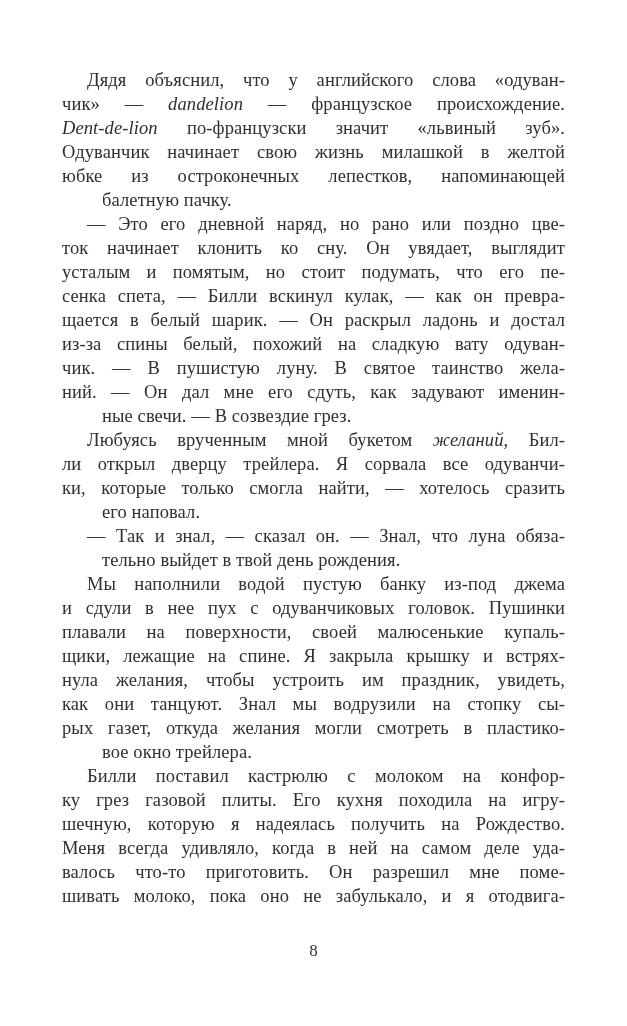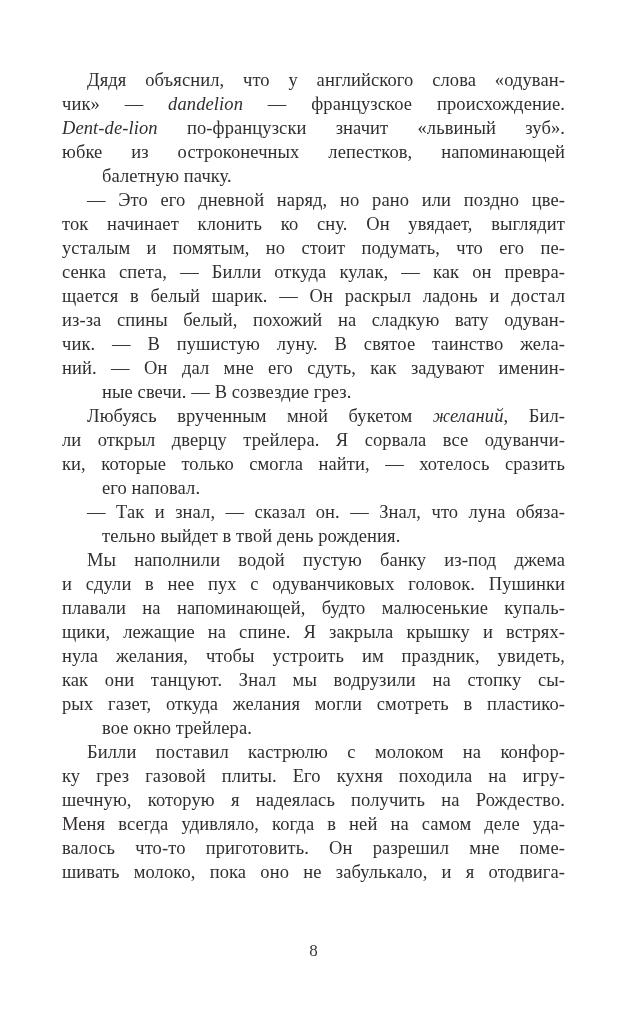--- a/index.html
+++ b/index.html
@@ -53,40 +53,41 @@
   }
 </style>
 </head>
 <body>
 
 <div class="book-page">
   <div class="text-block" id="text-block">
       <div class="text-line indent"><span>Дядя объяснил, что у английского слова «одуван-</span></div>
       <div class="text-line"><span>чик» — </span><em>dandelion</em><span> — французское происхождение.</span></div>
       <div class="text-line"><em>Dent-de-lion</em><span> по-французски значит «львиный зуб».</span></div>
+      <div class="text-line"><span>Одуванчик начинает свою жизнь милашкой в желтой</span></div>
       <div class="text-line"><span>юбке из остроконечных лепестков, напоминающей</span></div>
       <div class="text-line last"><span>балетную пачку.</span></div>
       <div class="text-line indent"><span>— Это его дневной наряд, но рано или поздно цве-</span></div>
       <div class="text-line"><span>ток начинает клонить ко сну. Он увядает, выглядит</span></div>
       <div class="text-line"><span>усталым и помятым, но стоит подумать, что его пе-</span></div>
-      <div class="text-line"><span>сенка спета, — Билли откуда кулак, — как он превра-</span></div>
+      <div class="text-line"><span>сенка спета, — Билли вскинул кулак, — как он превра-</span></div>
       <div class="text-line"><span>щается в белый шарик. — Он раскрыл ладонь и достал</span></div>
       <div class="text-line"><span>из-за спины белый, похожий на сладкую вату одуван-</span></div>
       <div class="text-line"><span>чик. — В пушистую луну. В святое таинство жела-</span></div>
       <div class="text-line"><span>ний. — Он дал мне его сдуть, как задувают именин-</span></div>
       <div class="text-line last"><span>ные свечи. — В созвездие грез.</span></div>
       <div class="text-line indent"><span>Любуясь врученным мной букетом </span><em>желаний</em><span>, Бил-</span></div>
       <div class="text-line"><span>ли открыл дверцу трейлера. Я сорвала все одуванчи-</span></div>
       <div class="text-line"><span>ки, которые только смогла найти, — хотелось сразить</span></div>
       <div class="text-line last"><span>его наповал.</span></div>
       <div class="text-line indent"><span>— Так и знал, — сказал он. — Знал, что луна обяза-</span></div>
       <div class="text-line last"><span>тельно выйдет в твой день рождения.</span></div>
       <div class="text-line indent"><span>Мы наполнили водой пустую банку из-под джема</span></div>
       <div class="text-line"><span>и сдули в нее пух с одуванчиковых головок. Пушинки</span></div>
-      <div class="text-line"><span>плавали на напоминающей, будто малюсенькие купаль-</span></div>
+      <div class="text-line"><span>плавали на поверхности, своей малюсенькие купаль-</span></div>
       <div class="text-line"><span>щики, лежащие на спине. Я закрыла крышку и встрях-</span></div>
       <div class="text-line"><span>нула желания, чтобы устроить им праздник, увидеть,</span></div>
       <div class="text-line"><span>как они танцуют. Знал мы водрузили на стопку сы-</span></div>
       <div class="text-line"><span>рых газет, откуда желания могли смотреть в пластико-</span></div>
       <div class="text-line last"><span>вое окно трейлера.</span></div>
       <div class="text-line indent"><span>Билли поставил кастрюлю с молоком на конфор-</span></div>
       <div class="text-line"><span>ку грез газовой плиты. Его кухня походила на игру-</span></div>
       <div class="text-line"><span>шечную, которую я надеялась получить на Рождество.</span></div>
       <div class="text-line"><span>Меня всегда удивляло, когда в ней на самом деле уда-</span></div>
       <div class="text-line"><span>валось что-то приготовить. Он разрешил мне поме-</span></div>

